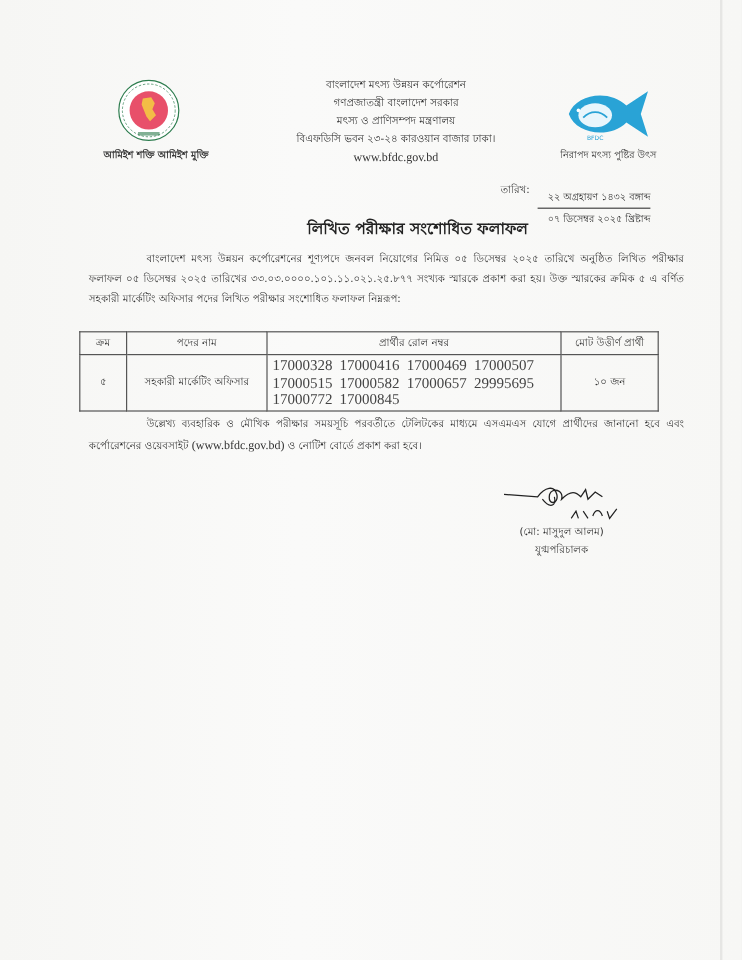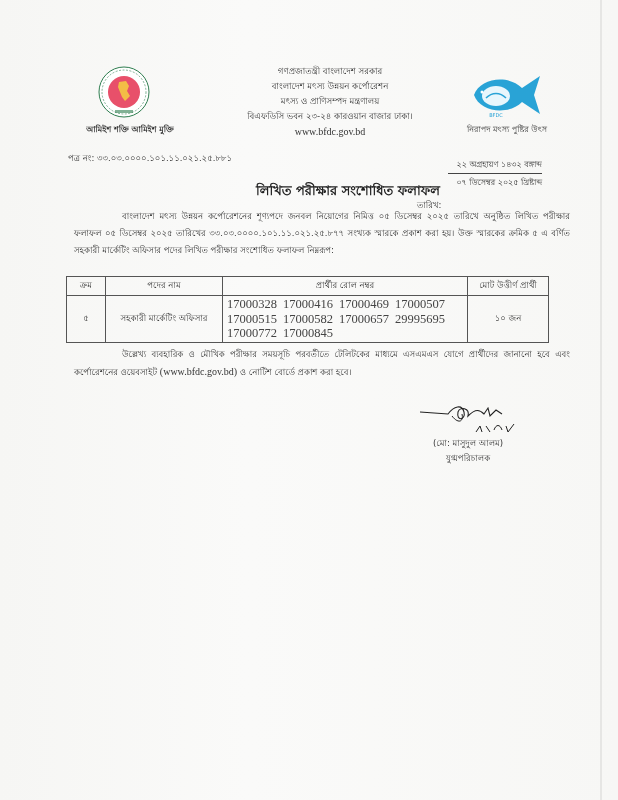--- a/index.html
+++ b/index.html
@@ -16,21 +16,21 @@
   .logo-left { position:absolute; left:98px; top:66px; width:52px; height:52px; }
   .motto-left { position:absolute; left:70px; top:123px; width:120px; text-align:center; font-size:8px; font-weight:bold; color:#333; }
 
   .header { position:absolute; left:220px; top:64px; width:220px; text-align:center; font-size:8.6px; line-height:15px; color:#333; }
   .header .web { font-family:"Liberation Serif", serif; font-size:10px; }
 
   .logo-right { position:absolute; left:470px; top:70px; width:76px; height:50px; }
   .motto-right { position:absolute; left:452px; top:123px; width:110px; text-align:center; font-size:8px; color:#333; }
 
   .ref { position:absolute; left:68px; top:152px; font-size:8.5px; color:#333; }
-  .date-label { position:absolute; left:417px; top:152px; font-size:8.5px; color:#333;margin-top:47px; }
+  .date-label { position:absolute; left:417px; top:152px; font-size:8.5px; color:#333; }
   .date-block { position:absolute; left:448px; top:158px; width:94px; text-align:right; font-size:8px; color:#333; }
   .date-block .top { padding-bottom:2px; border-bottom:1px solid #444; }
   .date-block .bot { padding-top:2px; }
 
   .title { position:absolute; left:0; width:618px; top:181px; text-align:center; font-size:13px; font-weight:bold; color:#222;padding-left:39px; }
 
   .para { position:absolute; left:74px; width:496px; font-size:8.5px; line-height:17px; color:#333; text-align:justify; }
   .para1 { top:208px; }
   .para2 { top:346px; }
   .indent { display:inline-block; width:48px; }
@@ -55,40 +55,36 @@
   <svg class="logo-left" viewBox="0 0 52 52">
     <circle cx="26" cy="26" r="25" fill="#ffffff" stroke="#2e7d4f" stroke-width="1"></circle>
     <circle cx="26" cy="26" r="22" fill="none" stroke="#2e7d4f" stroke-width="0.6" stroke-dasharray="2 1.5"></circle>
     <circle cx="26" cy="26" r="16" fill="#e8506a"></circle>
     <path d="M21 16 L28 15 L31 20 L29 25 L32 30 L27 35 L24 31 L22 26 L20 21 Z" fill="#f4d03f" opacity="0.85"></path>
     <rect x="17" y="44" width="18" height="3" fill="#2e7d4f" opacity="0.6"></rect>
   </svg>
   <div class="motto-left">আমিইশ শক্তি আমিইশ মুক্তি</div>
 
   <div class="header">
+    <div>বাংলাদেশ মৎস্য উন্নয়ন কর্পোরেশন</div>
     <div>গণপ্রজাতন্ত্রী বাংলাদেশ সরকার</div>
-    <div>বাংলাদেশ মৎস্য উন্নয়ন কর্পোরেশন</div>
     <div>মৎস্য ও প্রাণিসম্পদ মন্ত্রণালয়</div>
     <div>বিএফডিসি ভবন ২৩-২৪ কারওয়ান বাজার ঢাকা।</div>
     <div class="web">www.bfdc.gov.bd</div>
   </div>
 
   <svg class="logo-right" viewBox="0 0 76 50">
     <path d="M4 25 C10 8, 38 4, 52 18 L70 6 L64 25 L70 44 L52 32 C38 46, 10 42, 4 25 Z" fill="#29a3d6"></path>
     <ellipse cx="26" cy="26" rx="14" ry="10" fill="#e8f6fc"></ellipse>
     <path d="M16 28 C22 22, 30 22, 36 28" stroke="#29a3d6" stroke-width="1.5" fill="none"></path>
     <circle cx="12" cy="22" r="1.5" fill="#ffffff"></circle>
     <text x="26" y="47" font-size="5" fill="#29a3d6" text-anchor="middle" font-family="DejaVu Sans, sans-serif">BFDC</text>
   </svg>
   <div class="motto-right">নিরাপদ মৎস্য পুষ্টির উৎস</div>
 
-  <div class="ref">
-    <span>পত্র নং:</span>
-    <span>৩৩.০৩.০০০০.১০১.১১.০২১.২৫.৮৮১</span>
-  </div>
   <div class="date-label">তারিখ:</div>
   <div class="date-block">
     <div class="top">২২ অগ্রহায়ণ ১৪৩২ বঙ্গাব্দ</div>
     <div class="bot">০৭ ডিসেম্বর ২০২৫ খ্রিষ্টাব্দ</div>
   </div>
 
   <div class="title">লিখিত পরীক্ষার সংশোধিত ফলাফল</div>
 
   <div class="para para1">
     <span class="indent"></span><span>বাংলাদেশ মৎস্য উন্নয়ন কর্পোরেশনের শূণ্যপদে জনবল নিয়োগের নিমিত্ত ০৫ ডিসেম্বর ২০২৫ তারিখে অনুষ্ঠিত লিখিত পরীক্ষার ফলাফল ০৫ ডিসেম্বর ২০২৫ তারিখের ৩৩.০৩.০০০০.১০১.১১.০২১.২৫.৮৭৭ সংখ্যক স্মারকে প্রকাশ করা হয়। উক্ত স্মারকের ক্রমিক ৫ এ বর্ণিত সহকারী মার্কেটিং অফিসার পদের লিখিত পরীক্ষার সংশোধিত ফলাফল নিম্নরূপ:</span>

